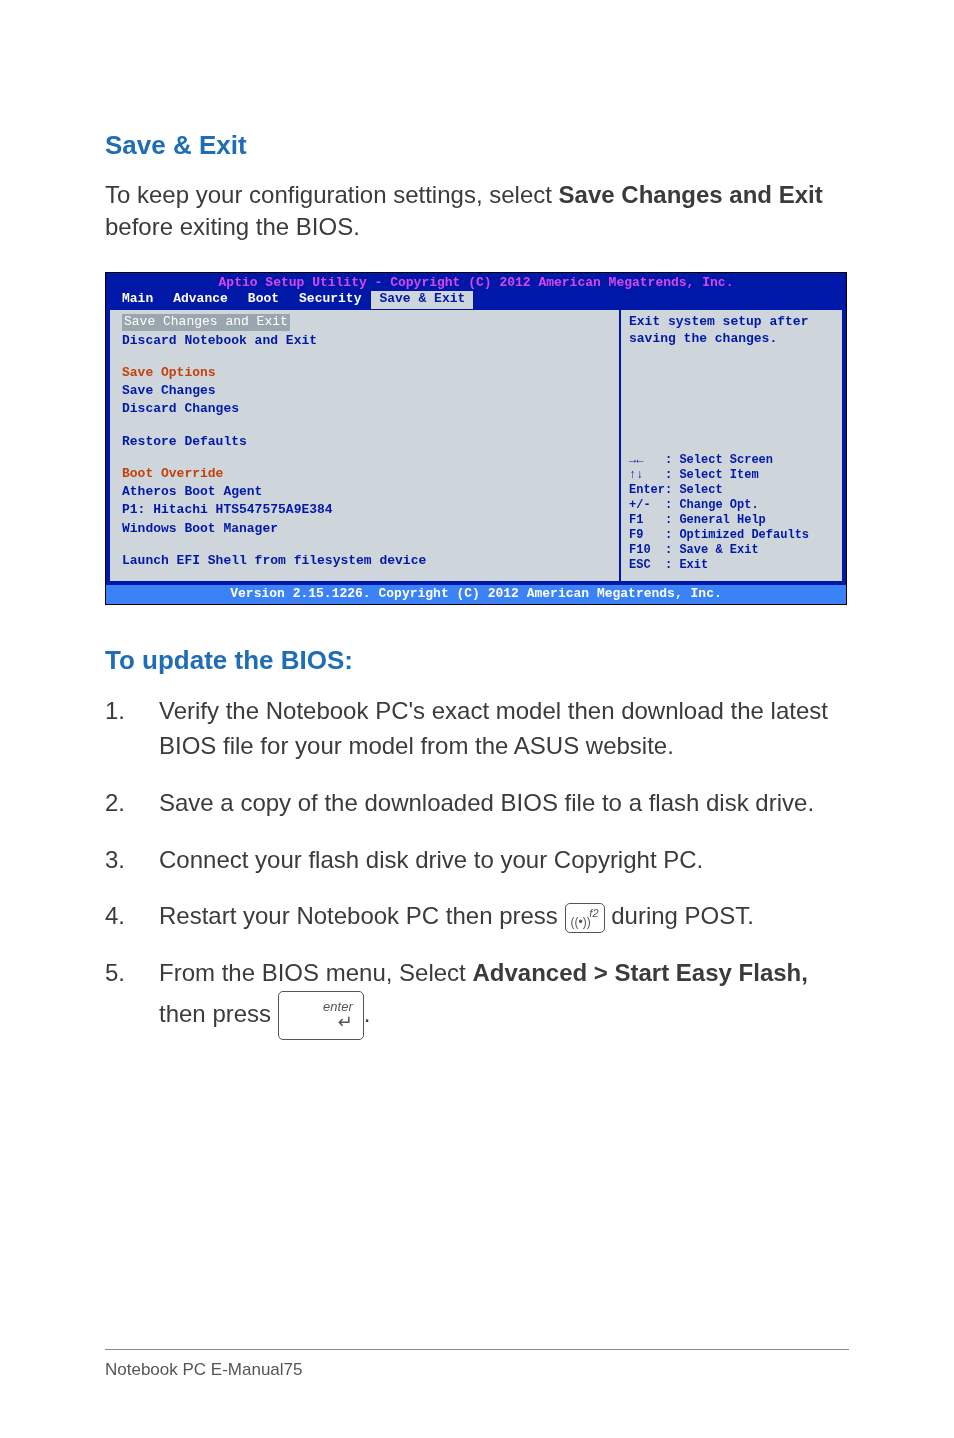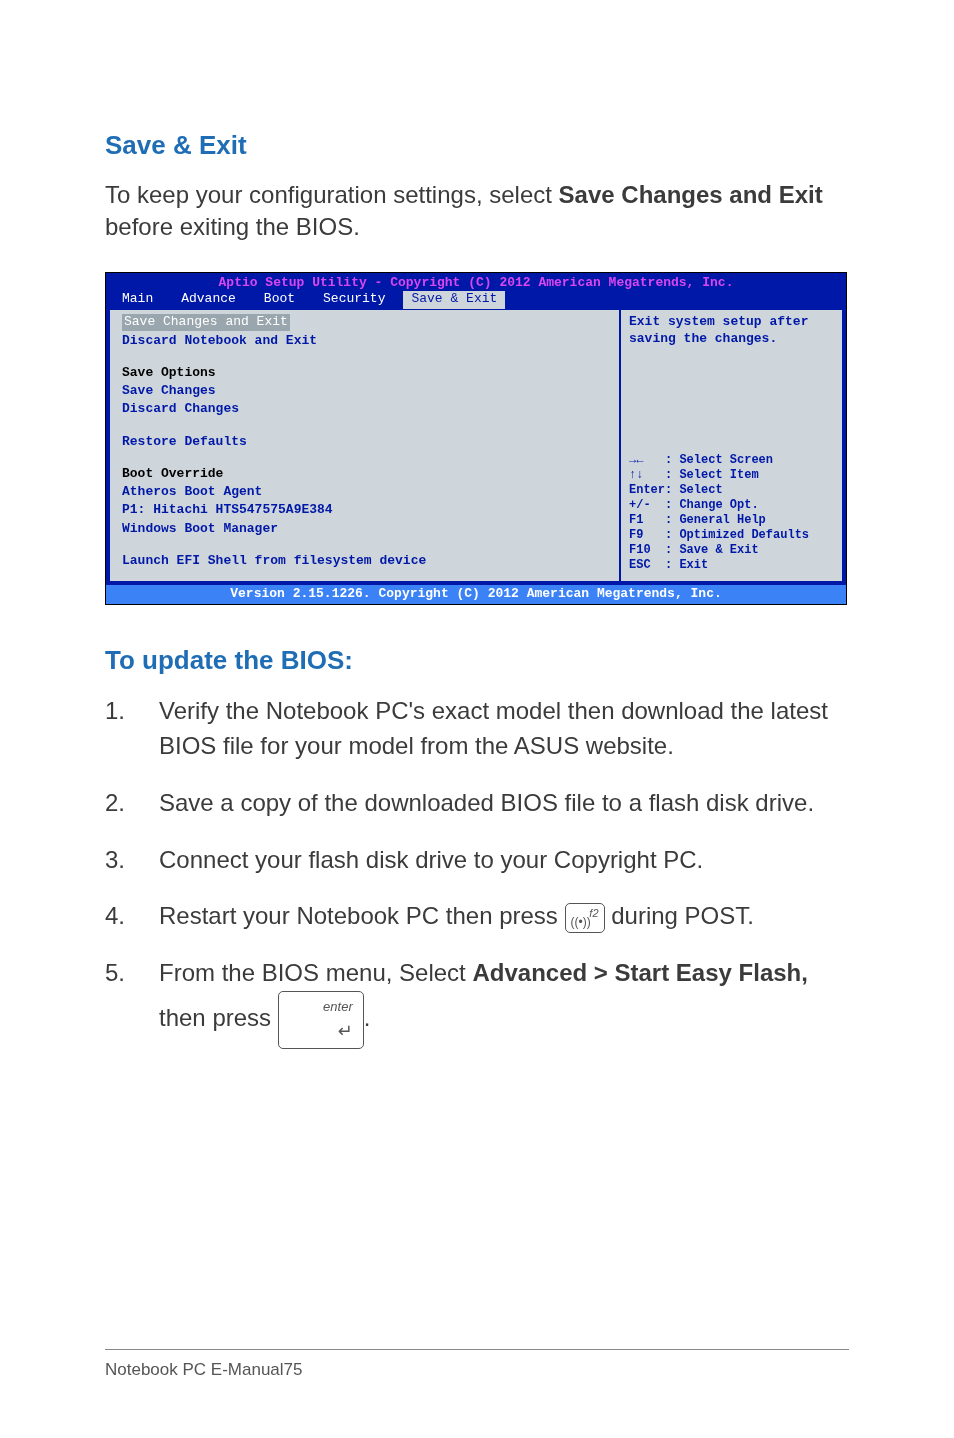--- a/index.html
+++ b/index.html
@@ -42,22 +42,22 @@
     padding: 2px 6px 0 6px;
   }
   .bios-title {
     color: #d946ef;
     text-align: center;
     font-weight: bold;
     white-space: pre;
   }
   .bios-tabs {
     display: flex;
-    gap: 8px;
-    font-weight: normal;
+    gap: 0;
+    font-weight: bold;
   }
   .bios-tab {
     color: #fff;
     padding: 0 10px 2px 10px;
   }
   .bios-tab.active {
     background: #cfd6db;
     color: #0018a8;
     padding: 0 8px;
   }
@@ -82,21 +82,21 @@
     flex-direction: column;
     justify-content: space-between;
   }
   .m-sel {
     background: #9aa6ad;
     color: #fff;
     padding: 0 2px;
     display: inline-block;
   }
   .m-link { color: #0018a8; font-weight: bold; }
-  .m-head { color: #000000; font-weight: bold; }
+  .m-head { color: #c2410c; font-weight: bold; }
   .bios-help-top { color: #0018a8; font-weight: bold; }
   .bios-keys { color: #0018a8; font-weight: bold; white-space: pre; font-size: 12px; }
   .bios-footer {
     background: #3b82f6;
     color: #fff;
     text-align: center;
     font-weight: bold;
     padding: 1px 0 2px 0;
   }
   .bios-left .row { margin-bottom: 2px; }
@@ -132,21 +132,21 @@
     padding: 0 6px;
     font-size: 11px;
     color: #555;
     position: relative;
     text-align: right;
     line-height: 13px;
     background: #fff;
   }
   .keycap.big {
     width: 86px;
-    height: 58px;
+    height: 49px;
   }
   .keycap .top {
     position: absolute;
     top: 3px;
     right: 5px;
     font-style: italic;
   }
   .keycap .glyph {
     position: absolute;
     bottom: 3px;

